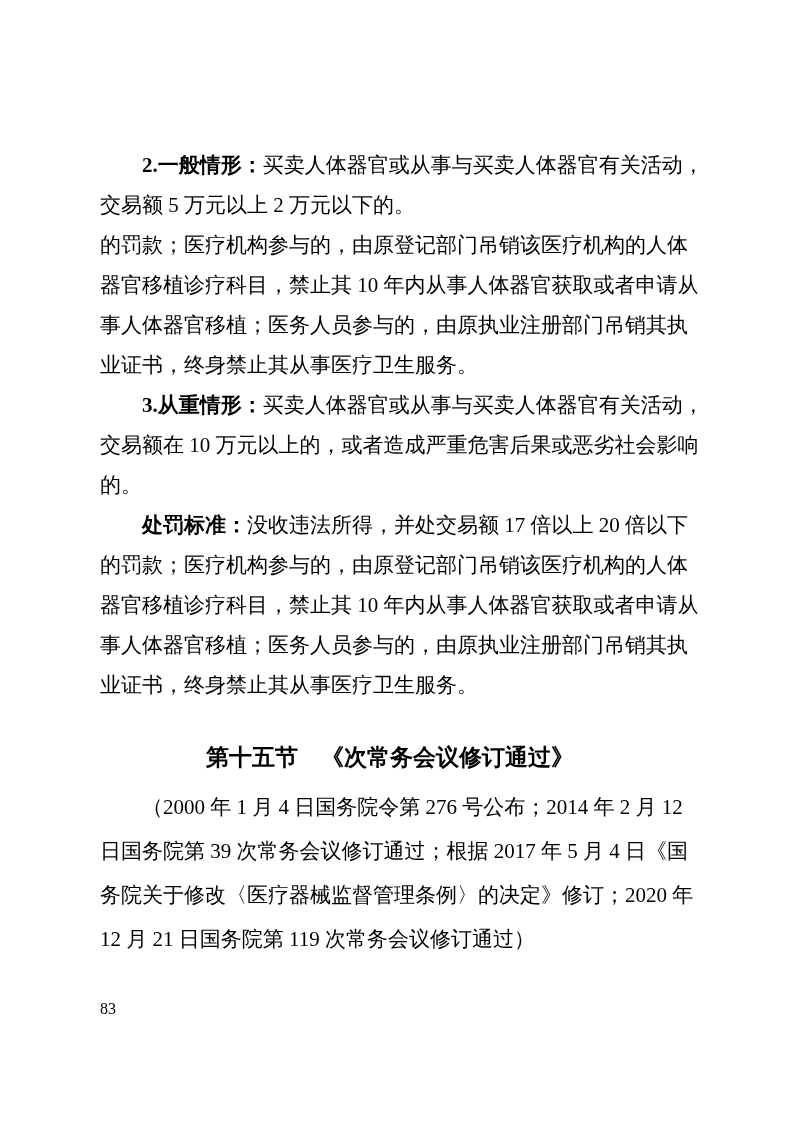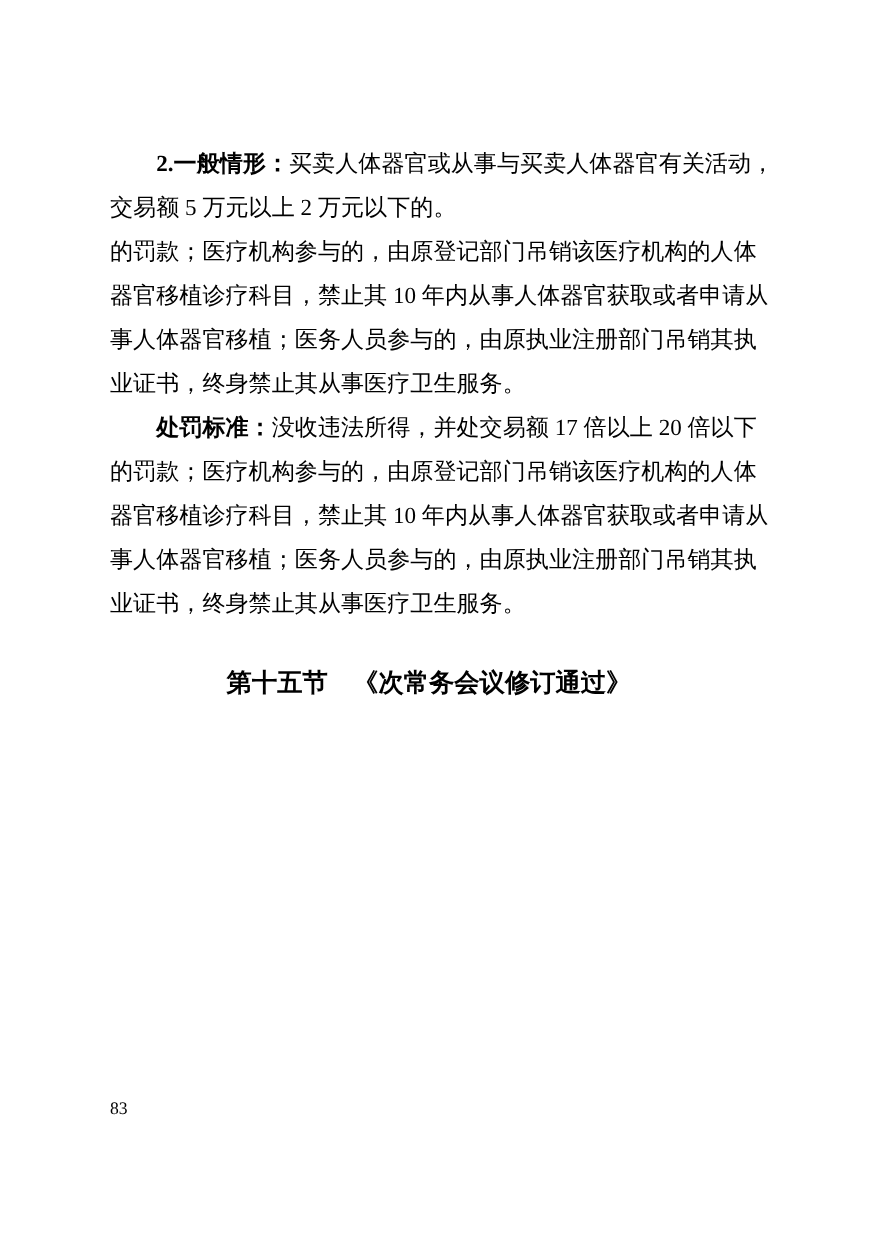--- a/index.html
+++ b/index.html
@@ -11,21 +11,21 @@
     position: relative;
     width: 793px;
     height: 1122px;
     background: #ffffff;
     color: #000000;
     font-family: "Liberation Serif", "DejaVu Serif", serif;
     overflow: hidden;
   }
   .content-column {
     position: absolute;
-    top: 128px;
+    top: 145px;
     left: 100px;
     width: 580px;
   }
   .para { margin: 0; padding: 0; }
   .para .line {
     height: 40px;
     line-height: 40px;
     font-size: 21px;
     text-align: justify;
     text-align-last: justify;
@@ -74,28 +74,39 @@
       <div class="line end">交易额 5 万元以上 2 万元以下的。</div>
     </div>
 
     <div class="para">
       <div class="line">的罚款；医疗机构参与的，由原登记部门吊销该医疗机构的人体</div>
       <div class="line">器官移植诊疗科目，禁止其 10 年内从事人体器官获取或者申请从</div>
       <div class="line">事人体器官移植；医务人员参与的，由原执业注册部门吊销其执</div>
       <div class="line end">业证书，终身禁止其从事医疗卫生服务。</div>
     </div>
 
+    <div class="para">
+      <div class="line indent"><span class="lead">3.从重情形：</span><span>买卖人体器官或从事与买卖人体器官有关活动，</span></div>
+      <div class="line">交易额在 10 万元以上的，或者造成严重危害后果或恶劣社会影响</div>
+      <div class="line end">的。</div>
+    </div>
 
     <div class="para">
       <div class="line indent"><span class="lead">处罚标准：</span><span>没收违法所得，并处交易额 17 倍以上 20 倍以下</span></div>
       <div class="line">的罚款；医疗机构参与的，由原登记部门吊销该医疗机构的人体</div>
       <div class="line">器官移植诊疗科目，禁止其 10 年内从事人体器官获取或者申请从</div>
       <div class="line">事人体器官移植；医务人员参与的，由原执业注册部门吊销其执</div>
       <div class="line end">业证书，终身禁止其从事医疗卫生服务。</div>
     </div>
 
     <div class="section-heading">第十五节　《次常务会议修订通过》</div>
 
+    <div class="promulgation">
+      <div class="line indent">（2000 年 1 月 4 日国务院令第 276 号公布；2014 年 2 月 12</div>
+      <div class="line">日国务院第 39 次常务会议修订通过；根据 2017 年 5 月 4 日《国</div>
+      <div class="line">务院关于修改〈医疗器械监督管理条例〉的决定》修订；2020 年</div>
+      <div class="line end">12 月 21 日国务院第 119 次常务会议修订通过）</div>
+    </div>
 
   </div>
 
   <div class="page-number">83</div>
 </div>
 
 </body></html>

